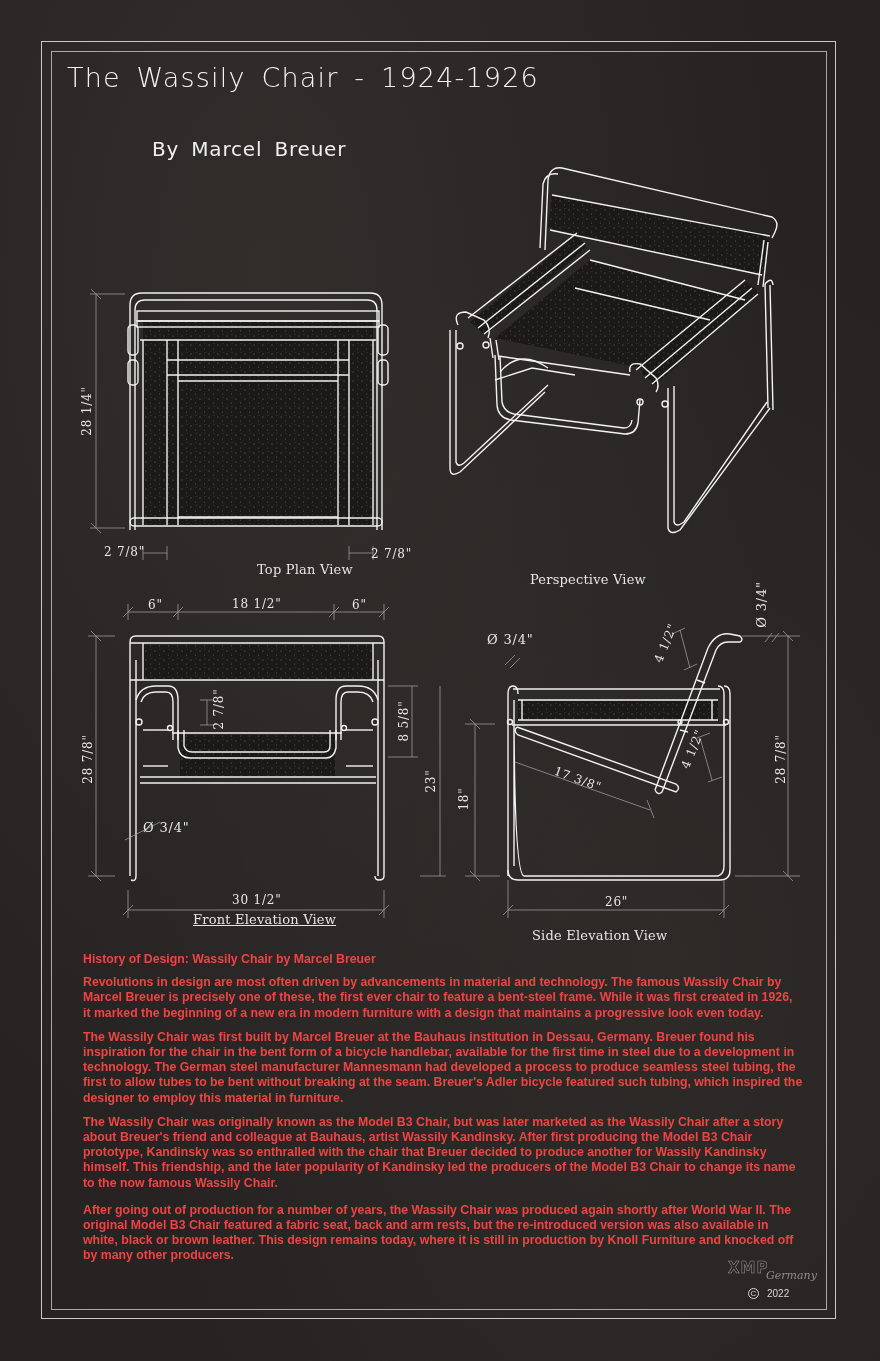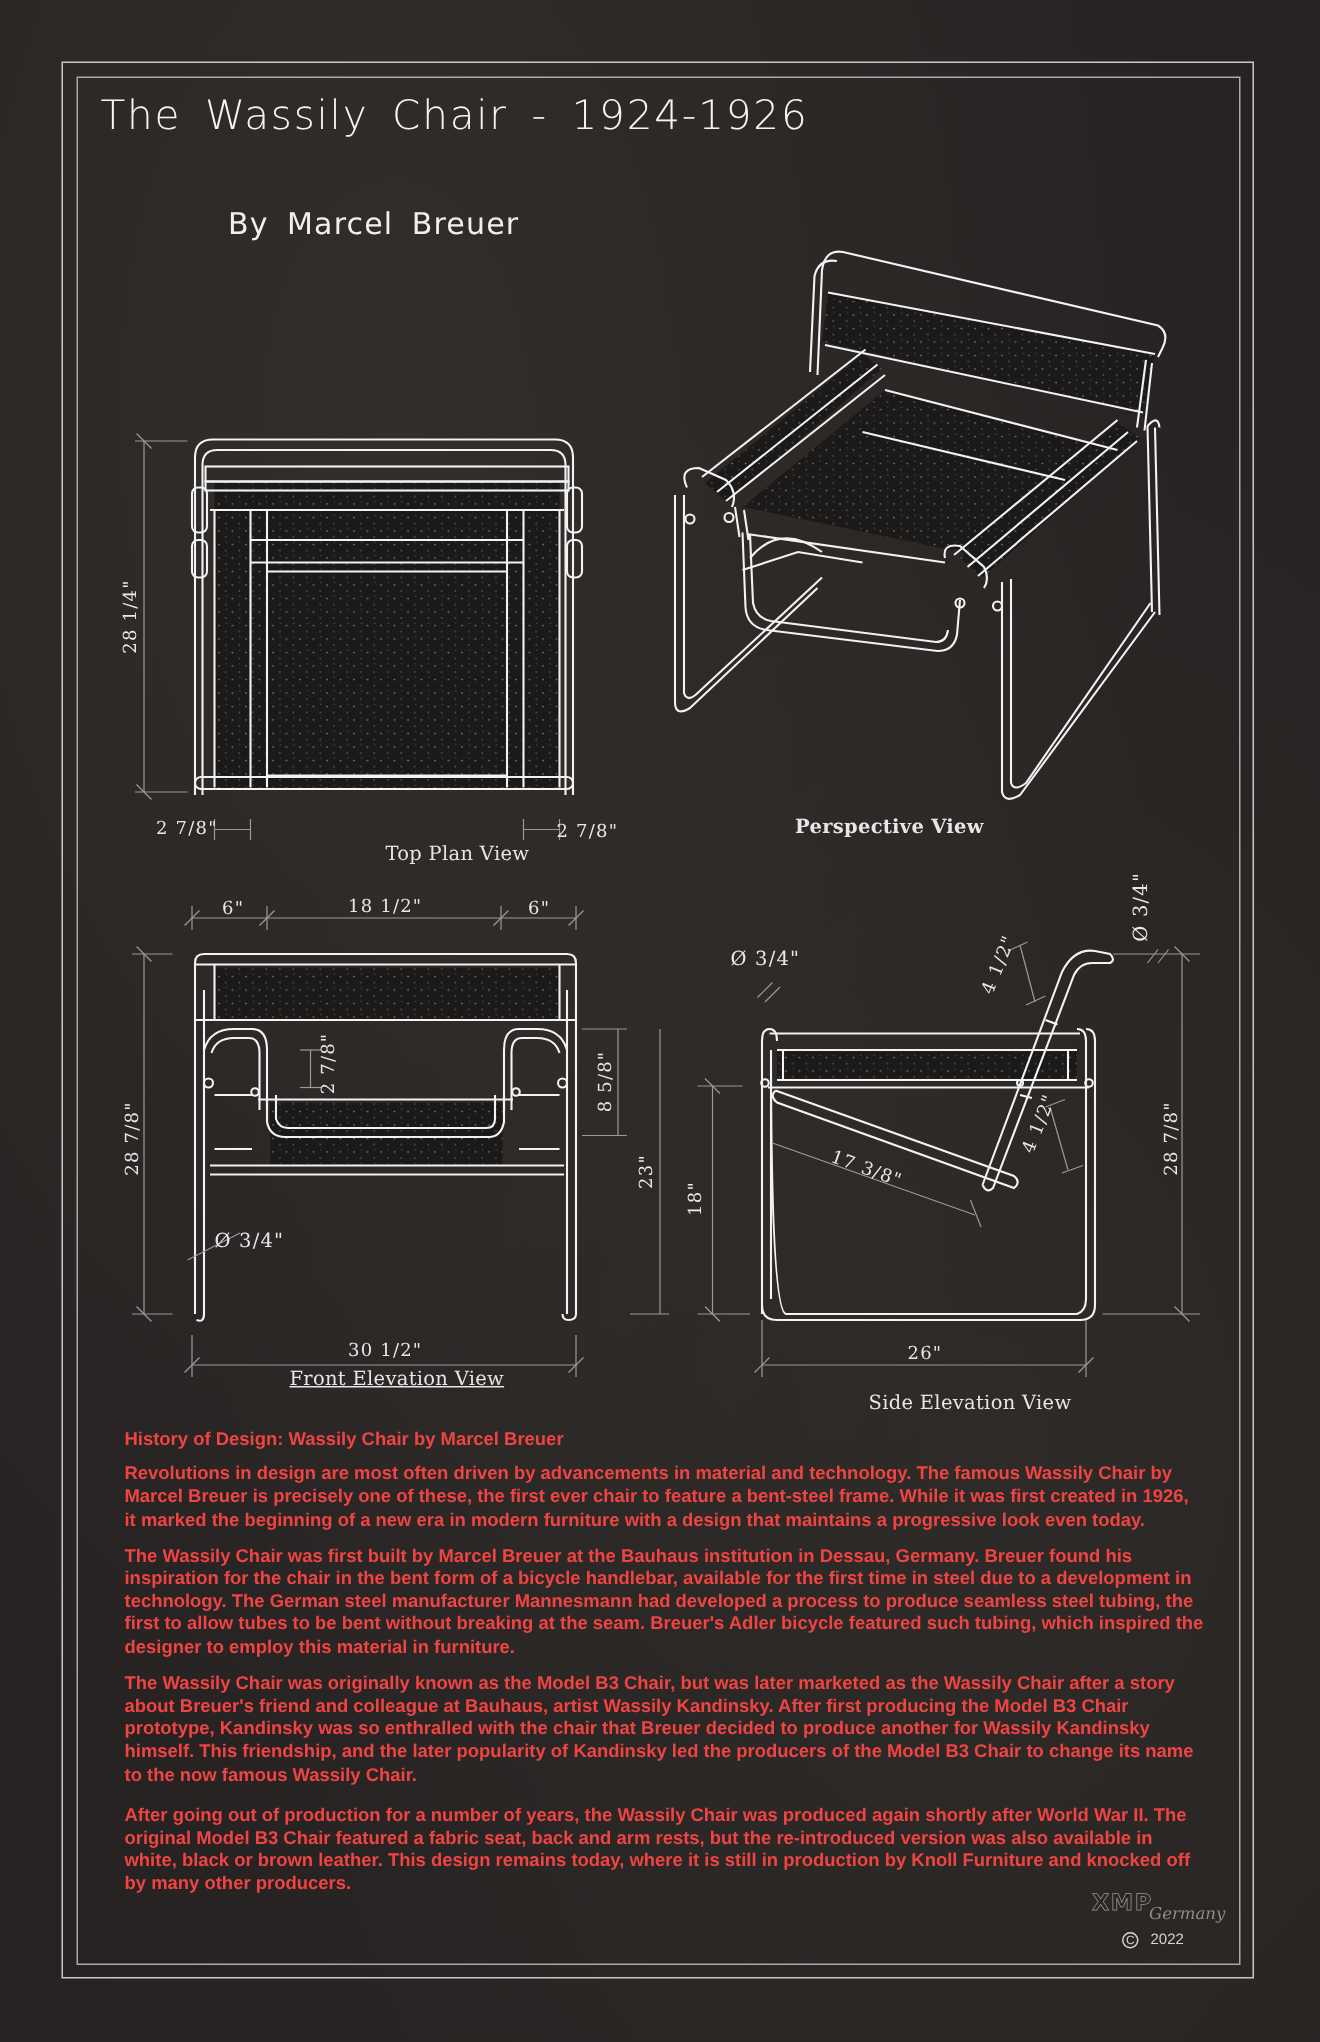--- a/index.html
+++ b/index.html
@@ -262,23 +262,23 @@
     <line x1="697" y1="738" x2="710" y2="733"></line>
     <line x1="708" y1="782" x2="722" y2="777"></line>
     <line x1="505" y1="665" x2="515" y2="655"></line>
       <line x1="510" y1="668" x2="520" y2="658"></line>
     <line x1="765" y1="642" x2="772" y2="633"></line>
       <line x1="772" y1="642" x2="779" y2="633"></line>
   </g>
 </svg>
 
 <div class="view-label" style="left:222px; top:562px;margin-left:35px;">Top Plan View</div>
-<div class="view-label" style="left:530px; top:544px;font-weight:bold;">Perspective View</div>
+<div class="view-label" style="left:530px; top:572px;">Perspective View</div>
 <div class="view-label" style="left:193px; top:912px;text-decoration:underline;">Front Elevation View</div>
-<div class="view-label" style="left:579px; top:928px;">Side Elevation View</div>
+<div class="view-label" style="left:532px; top:928px;">Side Elevation View</div>
 
 <div class="dim" style="left:62px; top:404px; transform: rotate(-90deg);">28 1/4"</div>
 <div class="dim" style="left:104px; top:545px;">2 7/8"</div>
 <div class="dim" style="left:371px; top:547px;">2 7/8"</div>
 
 <div class="dim" style="left:148px; top:598px;">6"</div>
 <div class="dim" style="left:232px; top:597px;">18 1/2"</div>
 <div class="dim" style="left:352px; top:598px;">6"</div>
 <div class="dim" style="left:63px; top:752px; transform: rotate(-90deg);">28 7/8"</div>
 <div class="dim" style="left:198px; top:702px; transform: rotate(-90deg);">2 7/8"</div>

